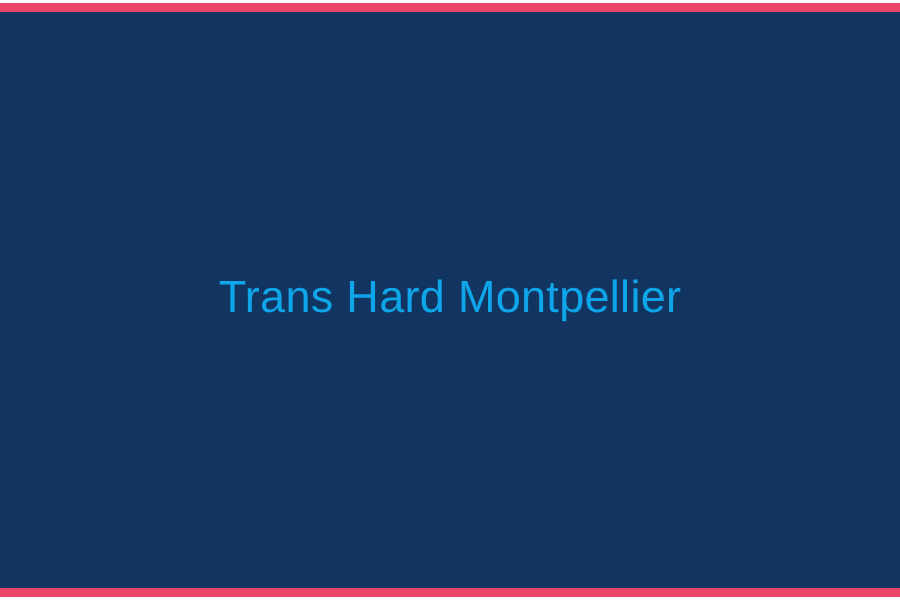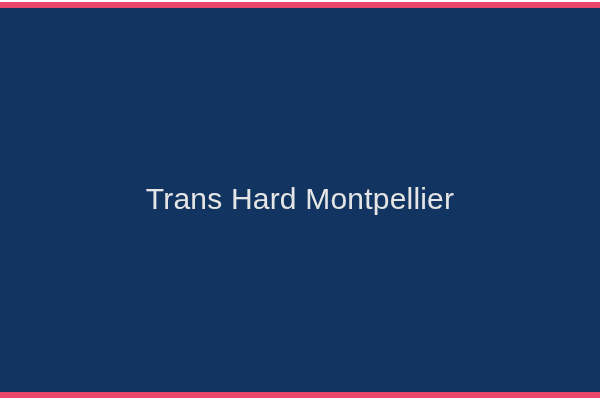--- a/index.html
+++ b/index.html
@@ -49,21 +49,21 @@
     box-sizing: border-box;
   }
 
   .hero-title {
     margin: 0;
     font-family: "Liberation Sans", sans-serif;
     font-size: 30px;
     font-weight: 400;
     line-height: 1;
     letter-spacing: 0.2px;
-    color: #e5e5e5;
+    color: #0ea5e9;
     text-align: center;
     white-space: nowrap;
     user-select: none;
     
     position: relative;
     top: -1px;
   }
 </style>
 </head>
 <body>

